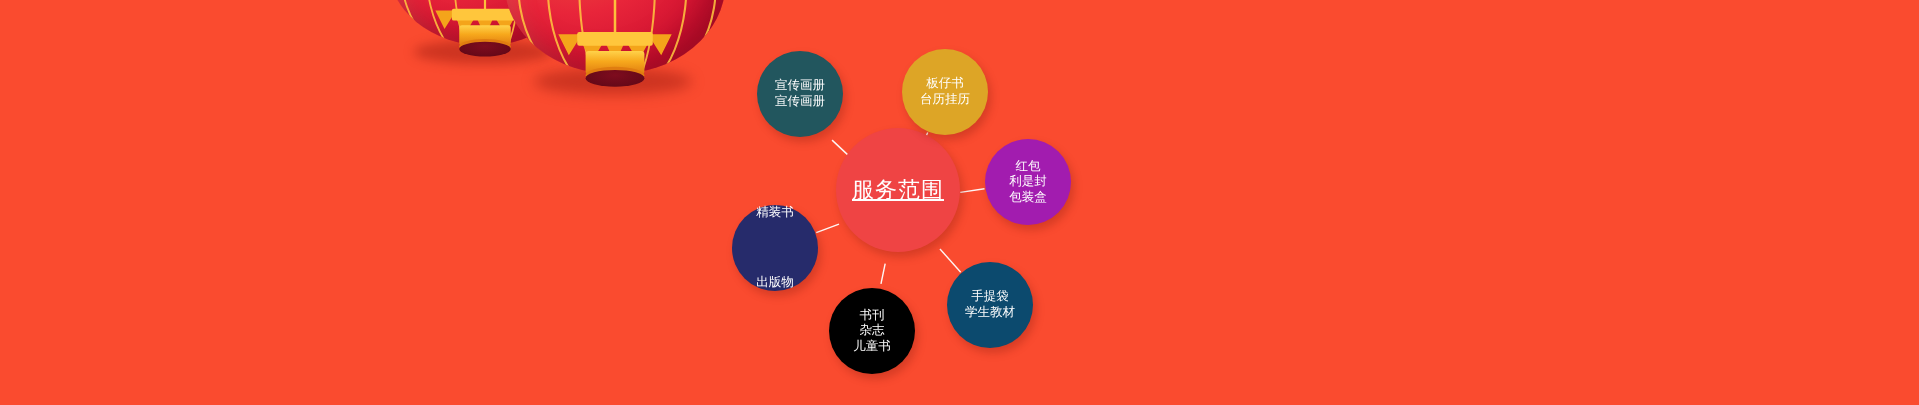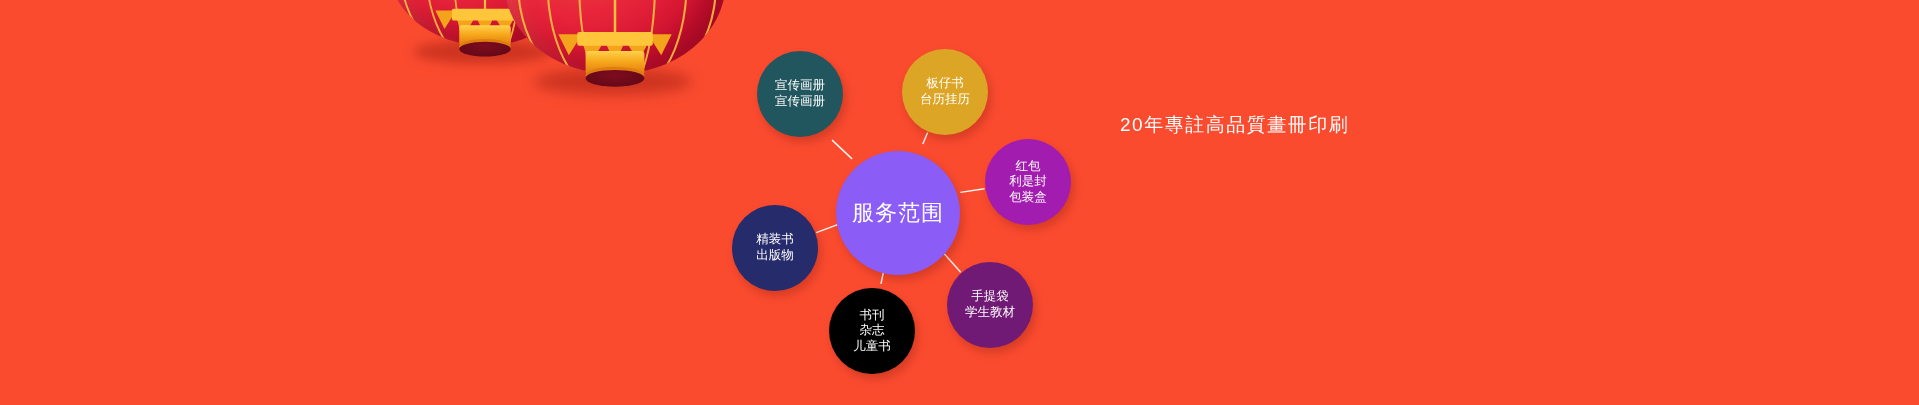--- a/index.html
+++ b/index.html
@@ -215,48 +215,47 @@
         <line x1="852.0683989286692" y1="158.88053776977117" x2="832.0792134466436" y2="140.11517997031854" stroke="#ffffff"></line>
         <line x1="922.7533376297054" y1="144.06665661132777" x2="927.7119546713169" y2="132.46138268415203" stroke="#ffffff"></line>
         <line x1="960.2674169519889" y1="192.42039739200172" x2="984.5116453033728" y2="188.6905161071734" stroke="#ffffff"></line>
         <line x1="838.9915697625856" y1="224.06819342212242" x2="816.21223699121" y2="232.5872934829621" stroke="#ffffff"></line>
         <line x1="885.1705873634264" y1="263.67986844506504" x2="880.9602246985593" y2="283.9219966415419" stroke="#ffffff"></line>
         <line x1="939.9680579002612" y1="248.98597786659678" x2="960.6889754347382" y2="272.1843964106308" stroke="#ffffff"></line>
       </g>
   </svg>
 
   <div id="bubble-layer">
-      <div class="bubble center" style="left: 836px; top: 151px; width: 124px; height: 124px; background: #8b5cf6;">
+      <div class="bubble center" style="left: 836px; top: 128px; width: 124px; height: 124px; background: #ef4444; text-decoration: underline;">
         <span class="line">服务范围</span>
       </div>
       <div class="bubble small" style="left: 757px; top: 51px; width: 86px; height: 86px; background: rgb(34, 86, 94);">
         <span class="line">宣传画册</span>
         <span class="line">宣传画册</span>
       </div>
       <div class="bubble small" style="left: 902px; top: 49px; width: 86px; height: 86px; background: rgb(221, 165, 38);">
         <span class="line">板仔书</span>
         <span class="line">台历挂历</span>
       </div>
       <div class="bubble small" style="left: 985px; top: 139px; width: 86px; height: 86px; background: #a21caf;">
         <span class="line">红包</span>
         <span class="line">利是封</span>
         <span class="line">包装盒</span>
       </div>
-      <div class="bubble small" style="left: 732px; top: 205px; width: 86px; height: 86px; background: rgb(38, 43, 107);">
+      <div class="bubble small" style="left: 732px; top: 205px; width: 86px; height: 86px; background: rgb(38, 43, 107); justify-content: space-between;">
         <span class="line">精装书</span>
         <span class="line">出版物</span>
       </div>
       <div class="bubble small" style="left: 829px; top: 288px; width: 86px; height: 86px; background: #000000;">
         <span class="line">书刊</span>
         <span class="line">杂志</span>
         <span class="line">儿童书</span>
       </div>
-      <div class="bubble small" style="left: 947px; top: 262px; width: 86px; height: 86px; background: #701a75;">
+      <div class="bubble small" style="left: 947px; top: 262px; width: 86px; height: 86px; background: #0c4a6e;">
         <span class="line">手提袋</span>
         <span class="line">学生教材</span>
       </div>
     </div>
 
   <div class="slogan">
-    <div class="slogan-sub">20年專註高品質畫冊印刷</div>
   </div>
 
 </div>
 
 </body></html>

